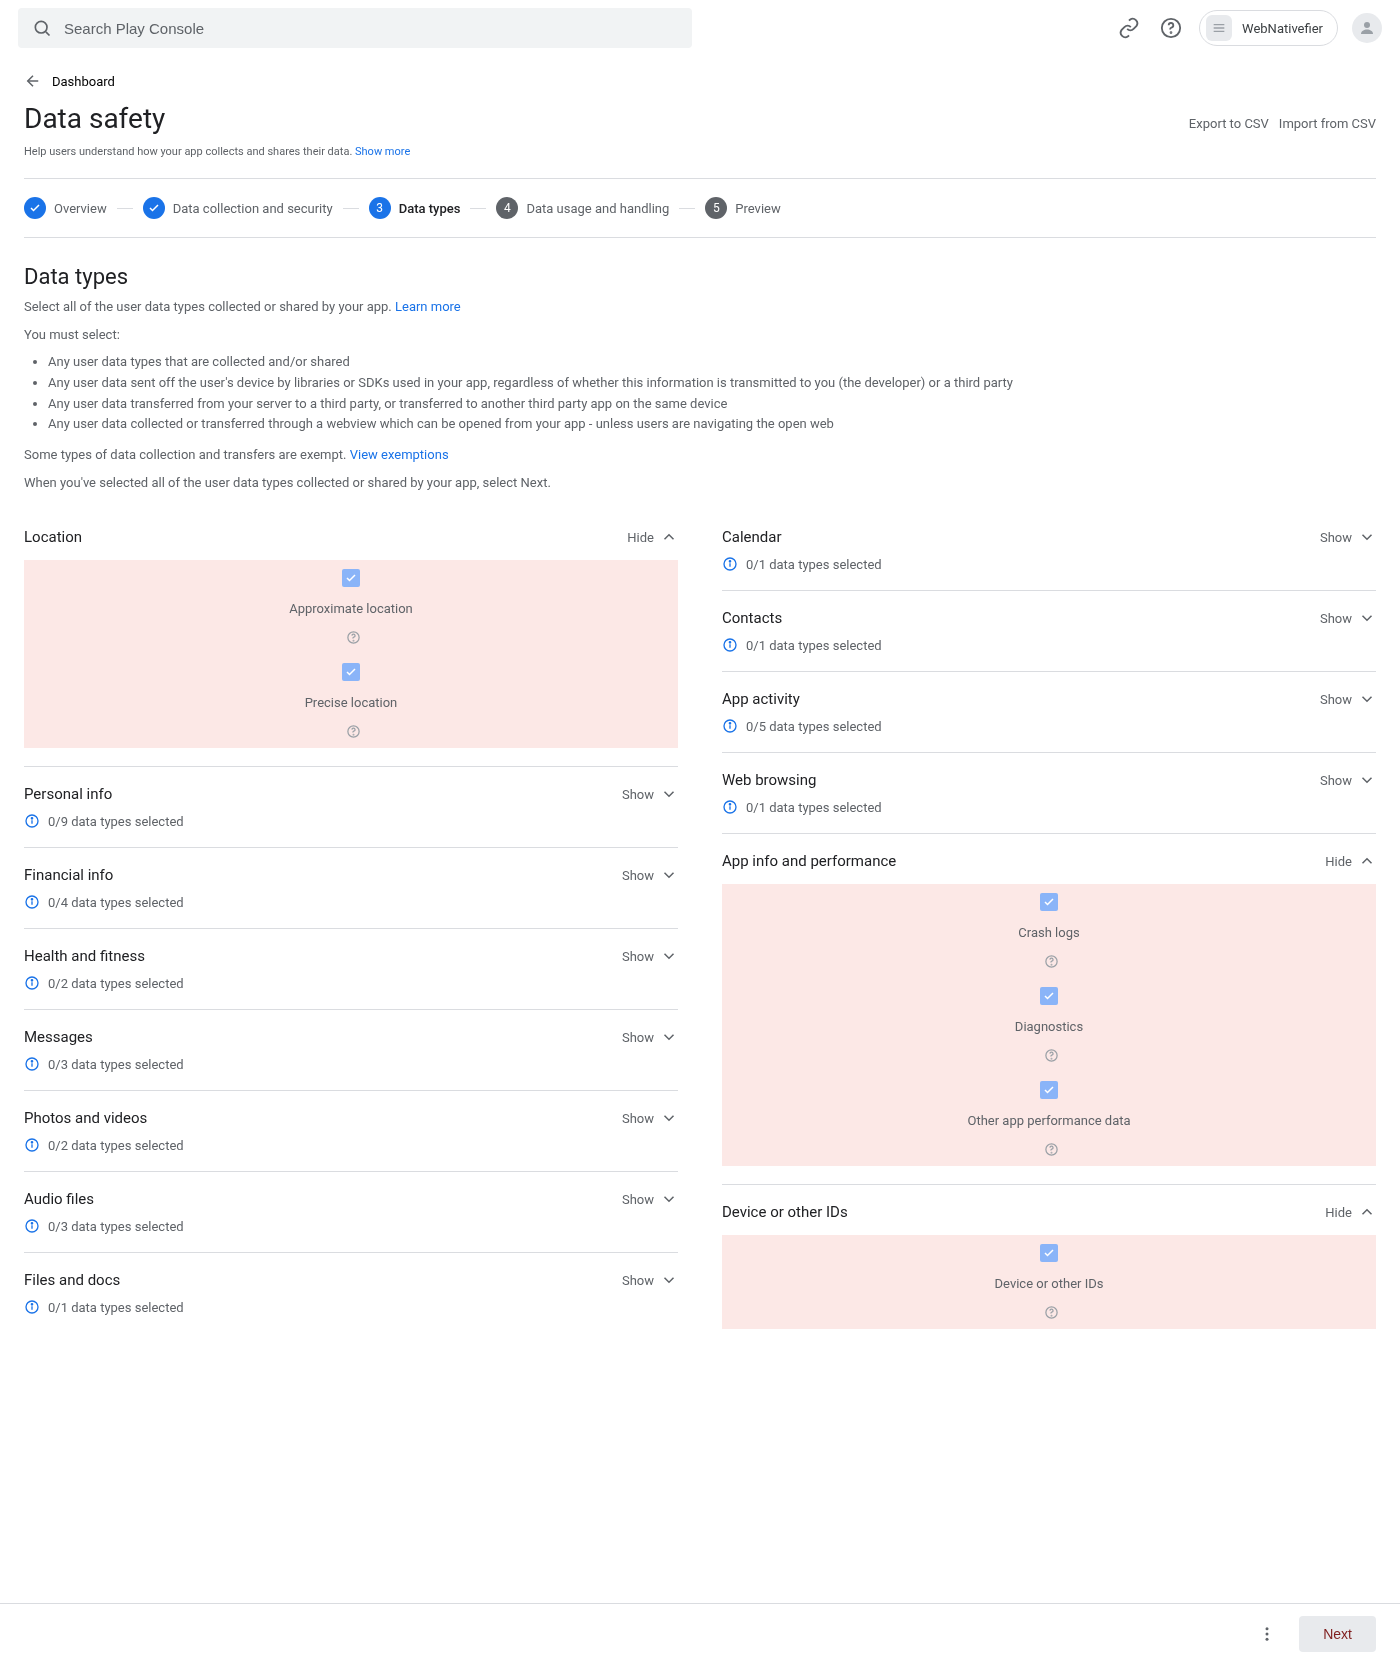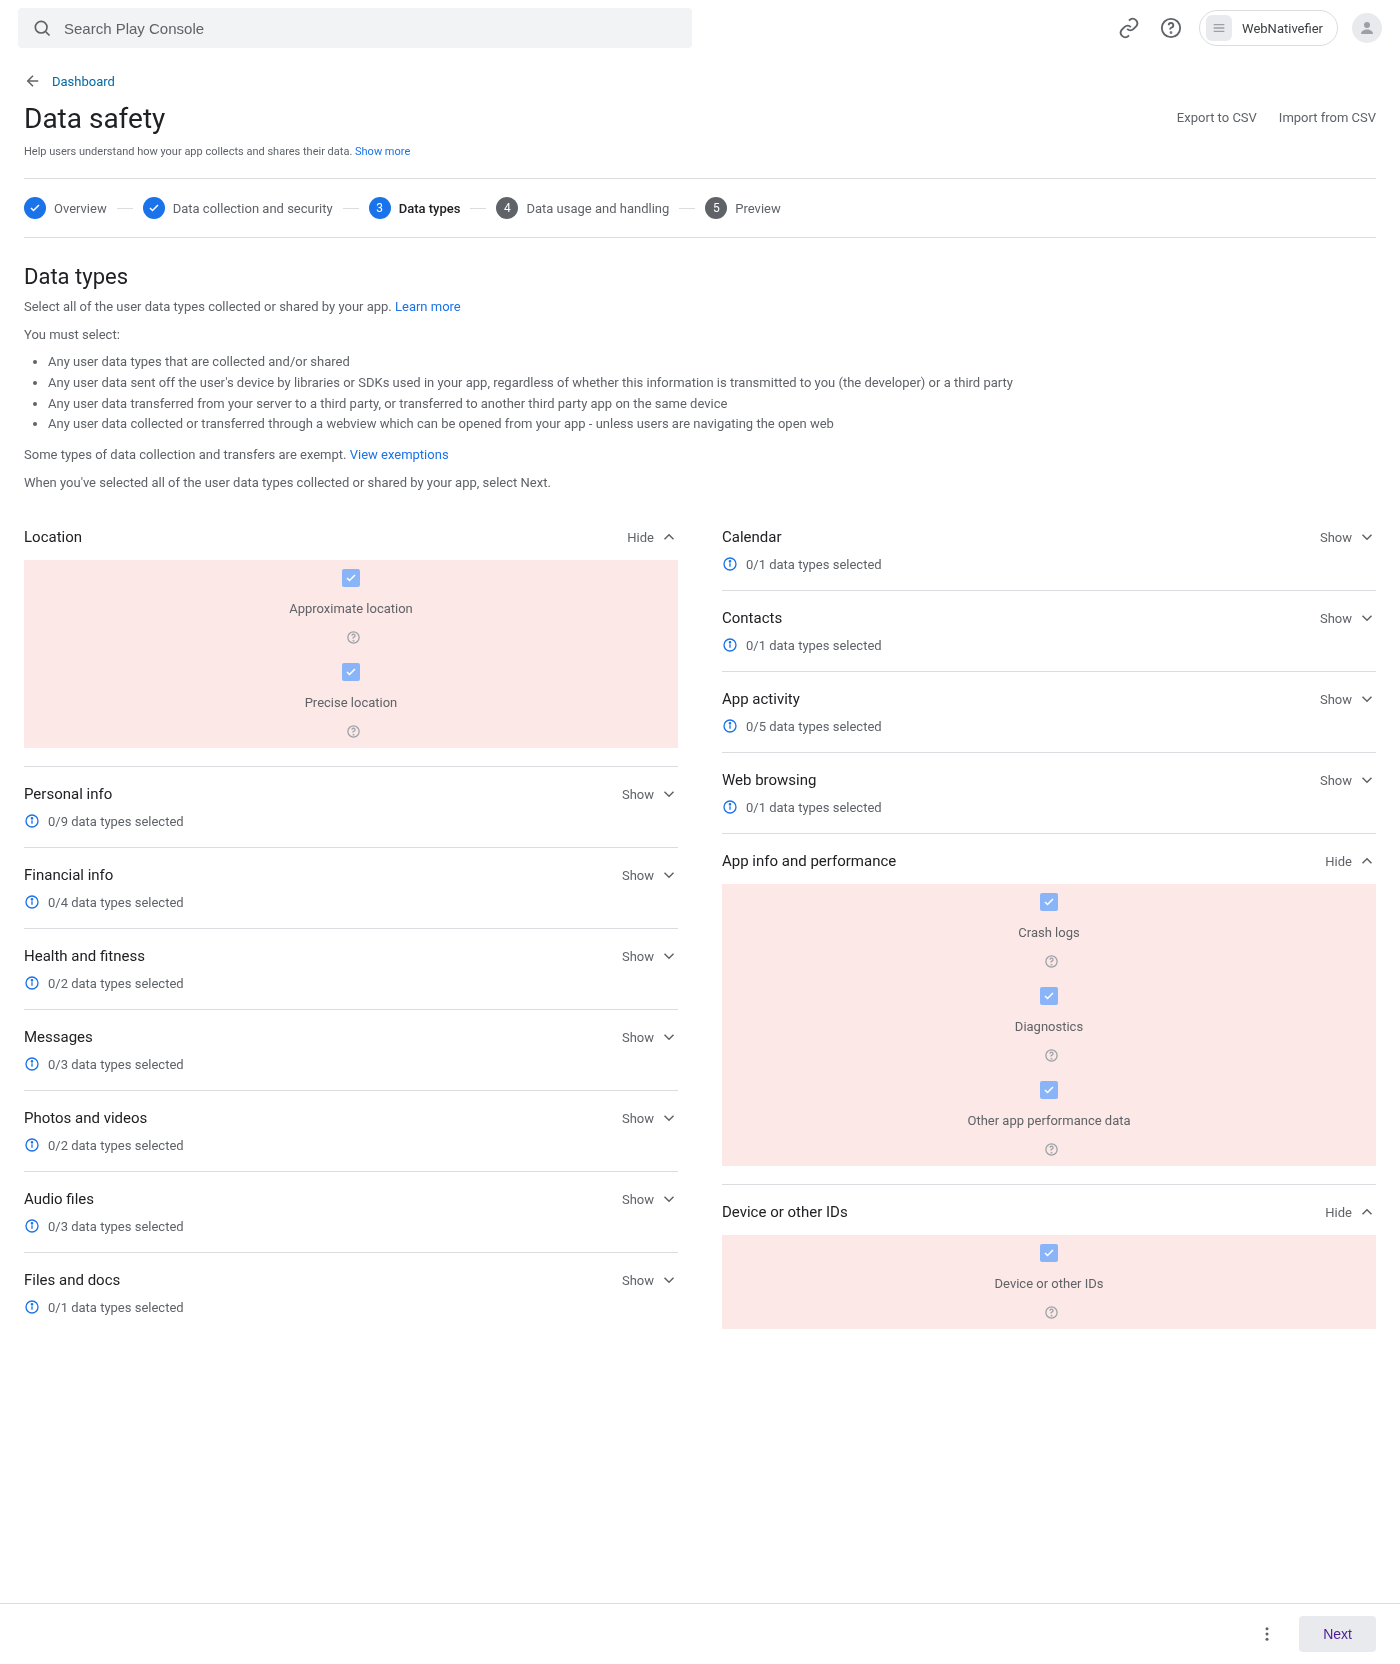--- a/index.html
+++ b/index.html
@@ -12,24 +12,24 @@
 .search-box input::placeholder { color: #5f6368; }
 .header-right { margin-left: auto; display: flex; align-items: center; gap: 14px; }
 .icon-btn { width: 28px; height: 28px; display: flex; align-items: center; justify-content: center; cursor: pointer; color: #5f6368; }
 .app-chip { display: flex; align-items: center; gap: 10px; border: 1px solid #dadce0; border-radius: 18px; padding: 4px 14px 4px 6px; cursor: pointer; text-align: center; }
 .app-chip .thumb { width: 26px; height: 26px; background: #e8eaed; border-radius: 6px; display:flex; align-items:center; justify-content:center; color:#5f6368; }
 .app-chip .name { font-size: 13px; color: #3c4043; }
 .avatar { width: 30px; height: 30px; border-radius: 50%; background: #e8eaed; display:flex; align-items:center; justify-content:center; color:#80868b; }
 
 
 .page { padding: 10px 24px 120px 24px; max-width: 1400px; }
-.back-row { display: flex; align-items: center; gap: 10px; color: #0369a1; font-size: 13px; padding: 6px 0 10px 0; cursor: pointer; }
+.back-row { display: flex; align-items: center; gap: 10px; color: #000000; font-size: 13px; padding: 6px 0 10px 0; cursor: pointer; }
 .title-row { display: flex; align-items: flex-start; justify-content: space-between; }
 .title { font-size: 28px; font-weight: 400; color: #202124; margin-top: 2px; }
-.title-actions { display: flex; gap: 22px; font-size: 13px; color: #5f6368; margin-top: 10px; }
+.title-actions { display: flex; gap: 10px; font-size: 13px; color: #5f6368; margin-top: 16px; }
 .title-actions span { cursor: pointer; }
 .subtitle { font-size: 11px; color: #5f6368; margin-top: 10px; }
 .link { color: #1a73e8; cursor: pointer; }
 
 
 .stepper { display: flex; align-items: center; gap: 10px; border-top: 1px solid #dadce0; border-bottom: 1px solid #dadce0; padding: 18px 0; margin-top: 20px; }
 .step { display: flex; align-items: center; gap: 8px; }
 .step-dot { width: 22px; height: 22px; border-radius: 50%; display: flex; align-items: center; justify-content: center; font-size: 12px; color: #fff; }
 .step-dot.done { background: #1a73e8; }
 .step-dot.current { background: #1a73e8; }
@@ -57,21 +57,21 @@
 
 .items { margin-top: 14px; }
 .item { display: flex; align-items: center; gap: 14px; padding: 9px 10px; font-size: 13px; color: #5f6368; }
 .item.hl { background: #fce8e6; flex-direction: column; }
 .cb { width: 18px; height: 18px; border-radius: 2px; background: #8ab4f8; display: flex; align-items: center; justify-content: center; color: #fff; flex-shrink: 0; }
 .q { width: 15px; height: 15px; color: #9aa0a6; margin-left: 4px; }
 
 
 .footer { position: fixed; bottom: 0; left: 0; right: 0; background: #fff; border-top: 1px solid #dadce0; display: flex; justify-content: flex-end; align-items: center; padding: 12px 24px; gap: 16px; }
 .more-btn { width: 32px; height: 32px; display:flex; align-items:center; justify-content:center; cursor:pointer; color:#5f6368; }
-.next-btn { background: #e8eaed; color: #4c1d95; border: none; border-radius: 4px; padding: 10px 24px; font-size: 14px; cursor: pointer; }
+.next-btn { background: #e8eaed; color: #7f1d1d; border: none; border-radius: 4px; padding: 10px 24px; font-size: 14px; cursor: pointer; }
 
 svg { display: block; }
 </style>
 </head>
 <body>
 
 <div class="header">
   <div class="search-box">
     <span>
       <svg width="20" height="20" viewBox="0 0 24 24" fill="none" stroke="#5f6368" stroke-width="2">

